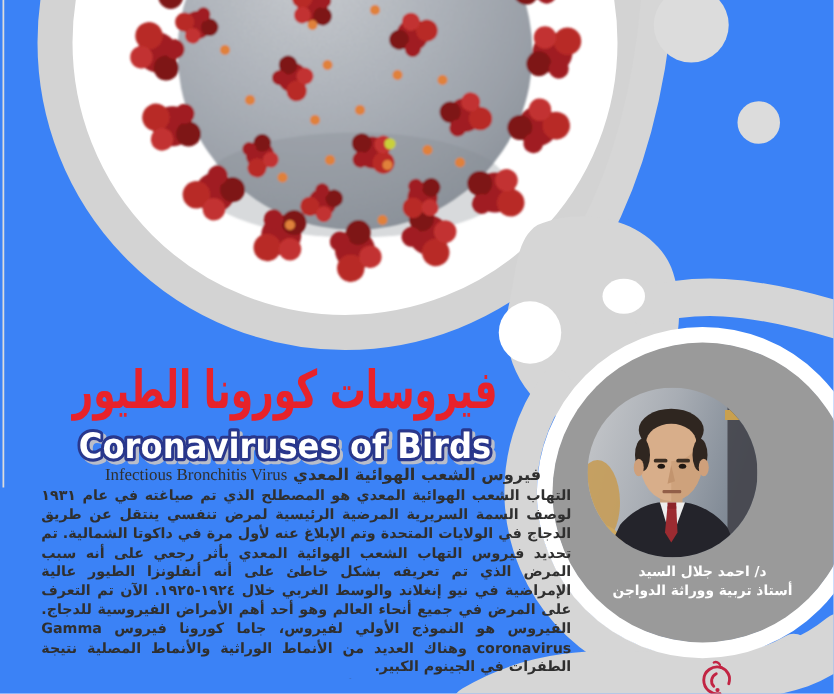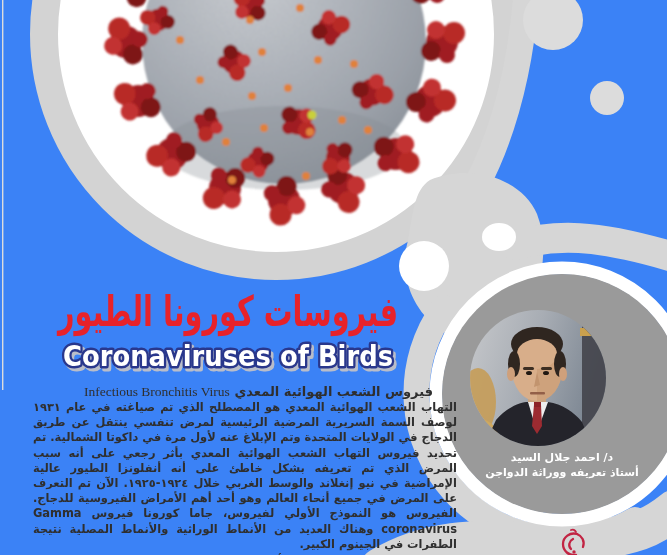--- a/index.html
+++ b/index.html
@@ -11,21 +11,21 @@
   .title-svg{position:absolute;left:28px;top:278px;z-index:2;}
   .title-red{font-family:"DejaVu Sans",sans-serif;font-weight:bold;
              fill:var(--title_red,#e7222a);}
   .title-blue{font-family:"DejaVu Sans",sans-serif;font-weight:bold;
               fill:#ffffff;stroke:var(--title_blue,#29378c);stroke-width:5px;
               paint-order:stroke;stroke-linejoin:round;}
   .title-blue-shadow{font-family:"DejaVu Sans",sans-serif;font-weight:bold;
               fill:#b9bdc9;stroke:#b9bdc9;stroke-width:5px;stroke-linejoin:round;}
 
   
-  .article{position:absolute;left:33px;top:384px;width:424px;height:171px;z-index:2;
+  .article{position:absolute;left:33px;top:372px;width:424px;height:171px;z-index:2;
            direction:rtl;color:var(--body_text,#2f2f2f);overflow:hidden;}
   .article .sec-h{margin:0;font-size:13px;font-weight:bold;line-height:16px;}
   .article .h-right{text-align:right;padding-right:24px;}
   .article .h-left{text-align:left;padding-left:20px;}
   .article .en{font-family:"Liberation Serif",serif;font-weight:normal;
                font-size:13.5px;direction:ltr;unicode-bidi:embed;}
   .article p{margin:0 0 2px 0;font-size:11.4px;font-weight:bold;line-height:15.2px;
              text-align:justify;}
 
   
@@ -201,16 +201,16 @@
       <rect x="60" y="82" width="15" height="2.5" rx="1" fill="#925f48"></rect>
       <path d="M14,136 L26,110 C38,96 52,92 58,92 L67,102 L78,92 C92,94 104,102 112,112 L122,136 Z" fill="#24242b"></path>
       <polygon points="58,92 67,122 78,92" fill="#eeeeee"></polygon>
       <polygon points="64,95 71,95 72,116 67,124 62,116" fill="#9c2b31"></polygon>
       <rect x="64" y="92" width="7" height="5" fill="#8c2329"></rect>
     </svg>
   </div>
 
   <div class="caption">
     <span>د/ احمد جلال السيد</span>
-    <span>أستاذ تعريفه ووراثة الدواجن</span>
+    <span>أستاذ تربية ووراثة الدواجن</span>
   </div>
 
 </div>
 
 </body></html>

